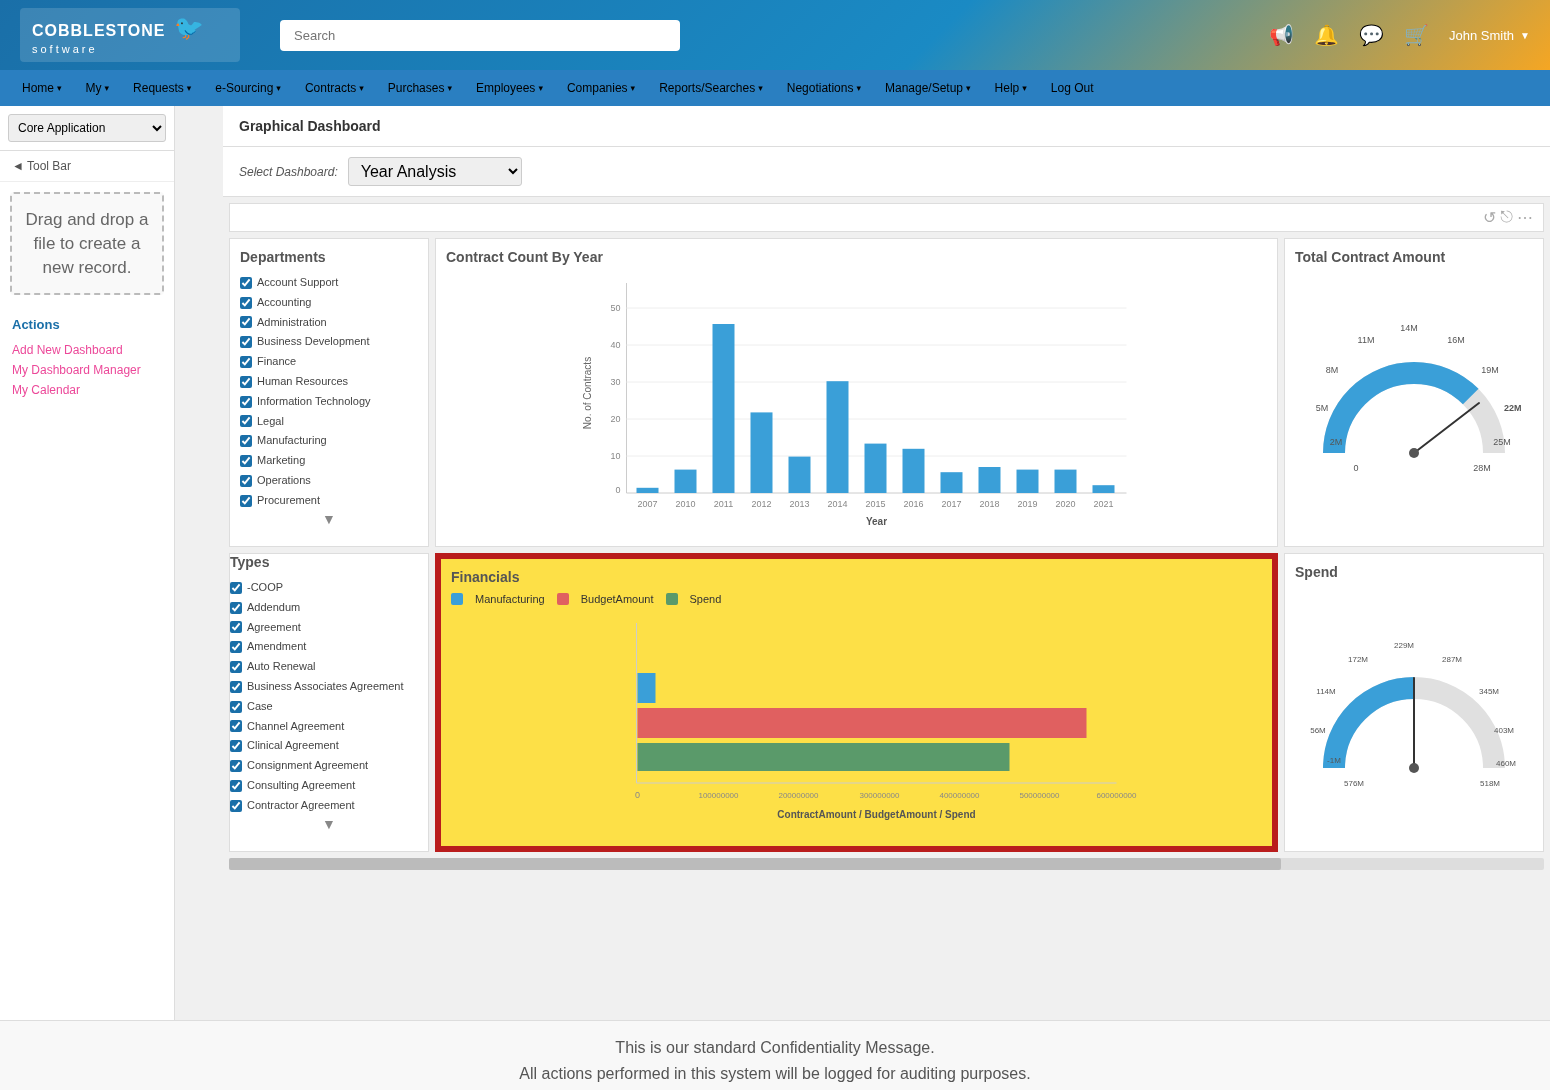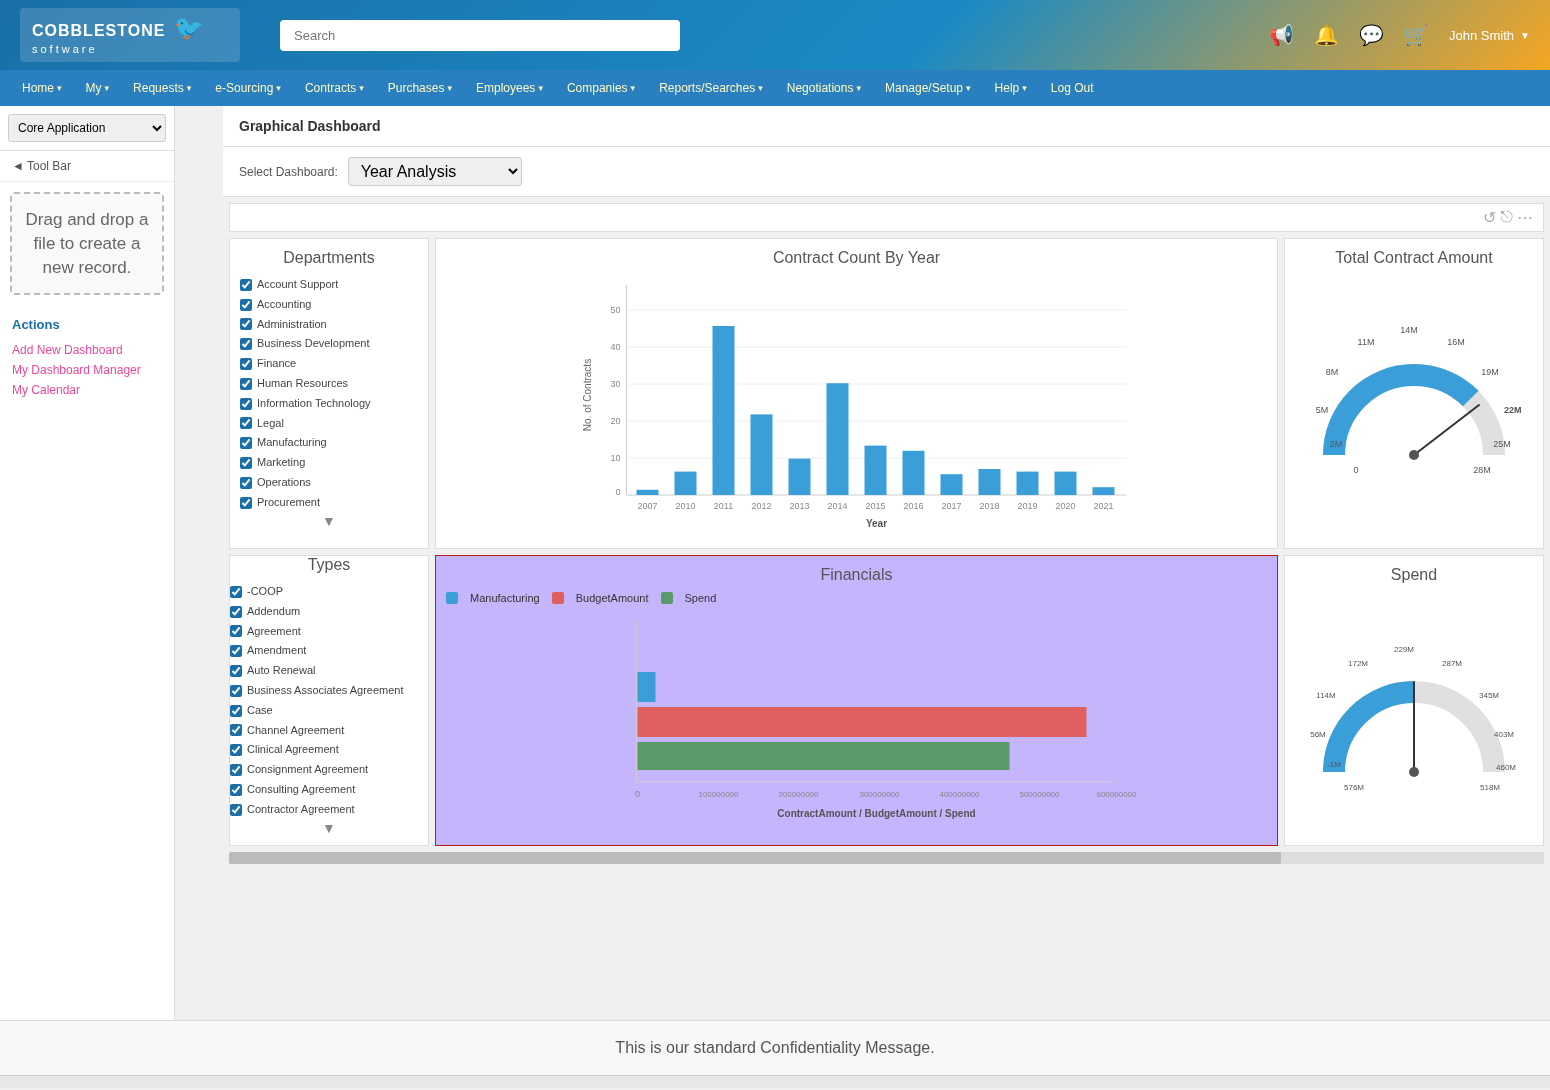--- a/index.html
+++ b/index.html
@@ -9,21 +9,21 @@
     .header { background: linear-gradient(135deg, #1a6fa8 0%, #1a8ac4 60%, #f5a623 100%); height: 70px; display: flex; align-items: center; padding: 0 20px; }
     .logo-area { display: flex; align-items: center; background: rgba(255,255,255,0.15); border-radius: 4px; padding: 6px 12px; min-width: 220px; }
     .search-bar { flex: 1; max-width: 400px; margin: 0 40px; }
     .search-bar input { width: 100%; padding: 8px 14px; border-radius: 4px; border: none; font-size: 13px; background: white; }
     .header-icons { display: flex; align-items: center; gap: 20px; margin-left: auto; color: white; }
     .header-icon { font-size: 20px; cursor: pointer; }
     .user-info { color: white; font-size: 13px; display: flex; align-items: center; gap: 6px; }
 
     
     .nav-bar { background: #2a7fc1; padding: 0 10px; display: flex; align-items: center; height: 36px; }
-    .nav-item { color: #fef9c3; font-size: 12px; padding: 0 12px; height: 36px; display: flex; align-items: center; cursor: pointer; white-space: nowrap; }
+    .nav-item { color: #000000; font-size: 12px; padding: 0 12px; height: 36px; display: flex; align-items: center; cursor: pointer; white-space: nowrap; }
     .nav-item .arrow { font-size: 9px; margin-left: 3px; }
 
     
     .main-container { display: flex; height: calc(1090px - 70px - 36px - 40px - 30px); gap: 48px; }
 
     
     .sidebar { width: 175px; background: #fff; border-right: 1px solid #ddd; padding: 0; flex-shrink: 0; }
     .sidebar-app-select { padding: 8px; border-bottom: 1px solid #ddd; }
     .sidebar-app-select select { width: 100%; padding: 5px; border: 1px solid #ccc; border-radius: 3px; font-size: 12px; }
     .toolbar-toggle { padding: 8px 12px; color: #555; font-size: 12px; cursor: pointer; display: flex; align-items: center; gap: 4px; border-bottom: 1px solid #eee; }
@@ -31,23 +31,23 @@
     .actions-section { padding: 12px; }
     .actions-title { color: #1a6fa8; font-size: 13px; font-weight: bold; margin-bottom: 8px; }
     .action-link { display: block; color: #ec4899; font-size: 12px; padding: 3px 0; cursor: pointer; text-decoration: none; }
 
     
     .content-area { flex: 1; overflow: auto; padding: 0; background: #f0f0f0; }
 
     
     .dashboard-header { background: white; padding: 12px 16px; border-bottom: 1px solid #ddd; display: flex; align-items: center; gap: 12px; }
     .dashboard-select-row { background: #fff; padding: 10px 16px; border-bottom: 1px solid #ddd; display: flex; align-items: center; gap: 10px; }
-    .select-label { font-size: 12px; color: #555; }
+    .select-label { font-size: 12px; color: #555; font-style: italic; }
     .dashboard-select { padding: 4px 8px; border: 1px solid #ccc; border-radius: 3px; font-size: 16px; min-width: 140px; }
-    .panel-title { font-size: 16px; color: #555; margin-bottom: 8px; font-weight: normal; text-align: center; }
+    .panel-title { font-size: 14px; color: #555; margin-bottom: 8px; font-weight: bold; }
     .dept-list { font-size: 11px; line-height: 1.8; overflow-y: auto; max-height: 270px; }
     .dept-item { display: flex; align-items: center; gap: 5px; color: #444; }
     .dept-item input[type=checkbox] { width: 12px; height: 12px; accent-color: #1a6fa8; }
     .scroll-arrow { text-align: center; color: #888; cursor: pointer; font-size: 14px; }
 
     
     .financials-legend { display: flex; gap: 12px; font-size: 11px; margin-bottom: 8px; align-items: center; }
     .legend-dot { width: 12px; height: 12px; display: inline-block; border-radius: 2px; }
 
     
@@ -327,21 +327,21 @@
               <span>Consulting Agreement</span>
             </div>
           <div class="dept-item">
               <input type="checkbox" checked="" style="">
               <span>Contractor Agreement</span>
             </div>
         </div>
         <div class="scroll-arrow">▼</div>
       </div>
 
-      <div style="background:#c4b5fd;border:1px solid #b91c1c;padding:10px;flex:1;">
+      <div style="background:#fde047;border:6px solid #b91c1c;padding:10px;flex:1;">
         <div class="panel-title">Financials</div>
         <div class="financials-legend">
           <span class="legend-dot" style="background:#3a9fd8;"></span>
           <span>Manufacturing</span>
           <span class="legend-dot" style="background:#e06060;"></span>
           <span>BudgetAmount</span>
           <span class="legend-dot" style="background:#5a9a6a;"></span>
           <span>Spend</span>
         </div>
         <svg viewBox="0 0 560 220" style="width:100%;height:220px;">
@@ -396,18 +396,19 @@
     </div>
 
     <div style="background:#ddd;height:12px;margin:0 6px;border-radius:2px;">
       <div style="width:80%;height:100%;background:#bbb;border-radius:2px;"></div>
     </div>
   </div>
 </div>
 
 <div class="footer-msg">
   <div>This is our standard Confidentiality Message.</div>
+  <div>All actions performed in this system will be logged for auditing purposes.</div>
 </div>
 
 <div class="footer-bar">
   
   
 </div>
 
 </body></html>

